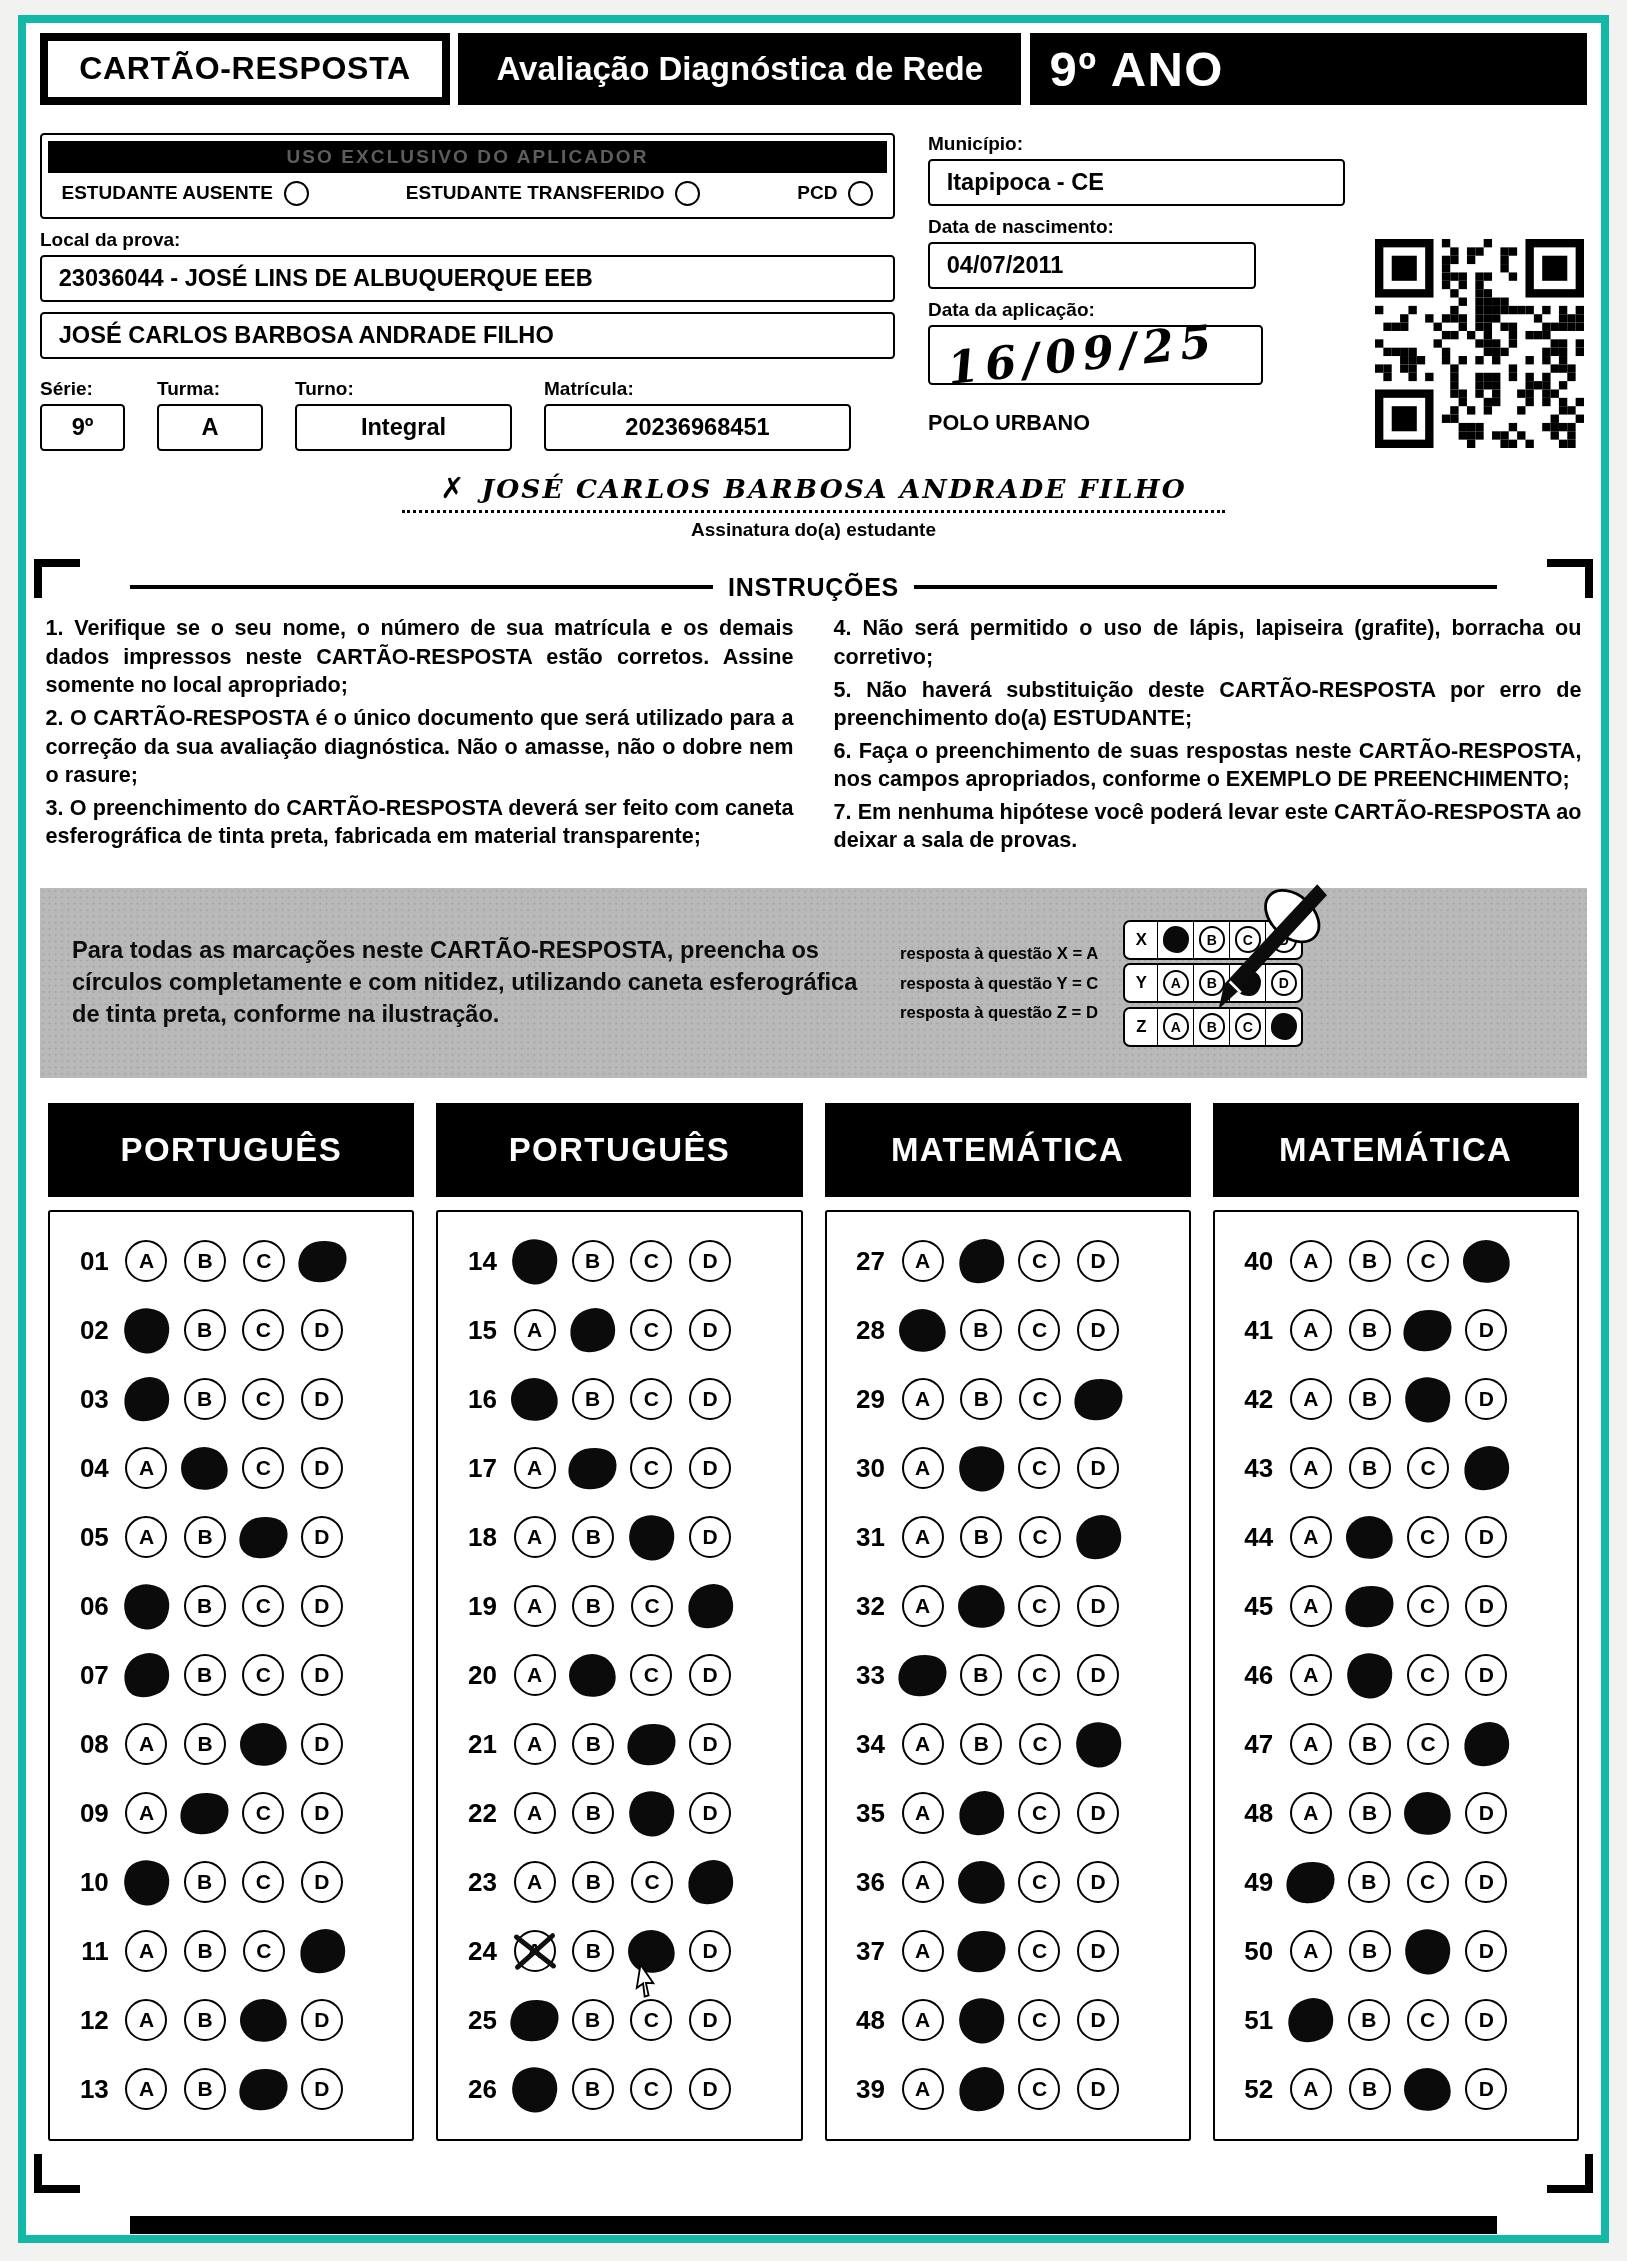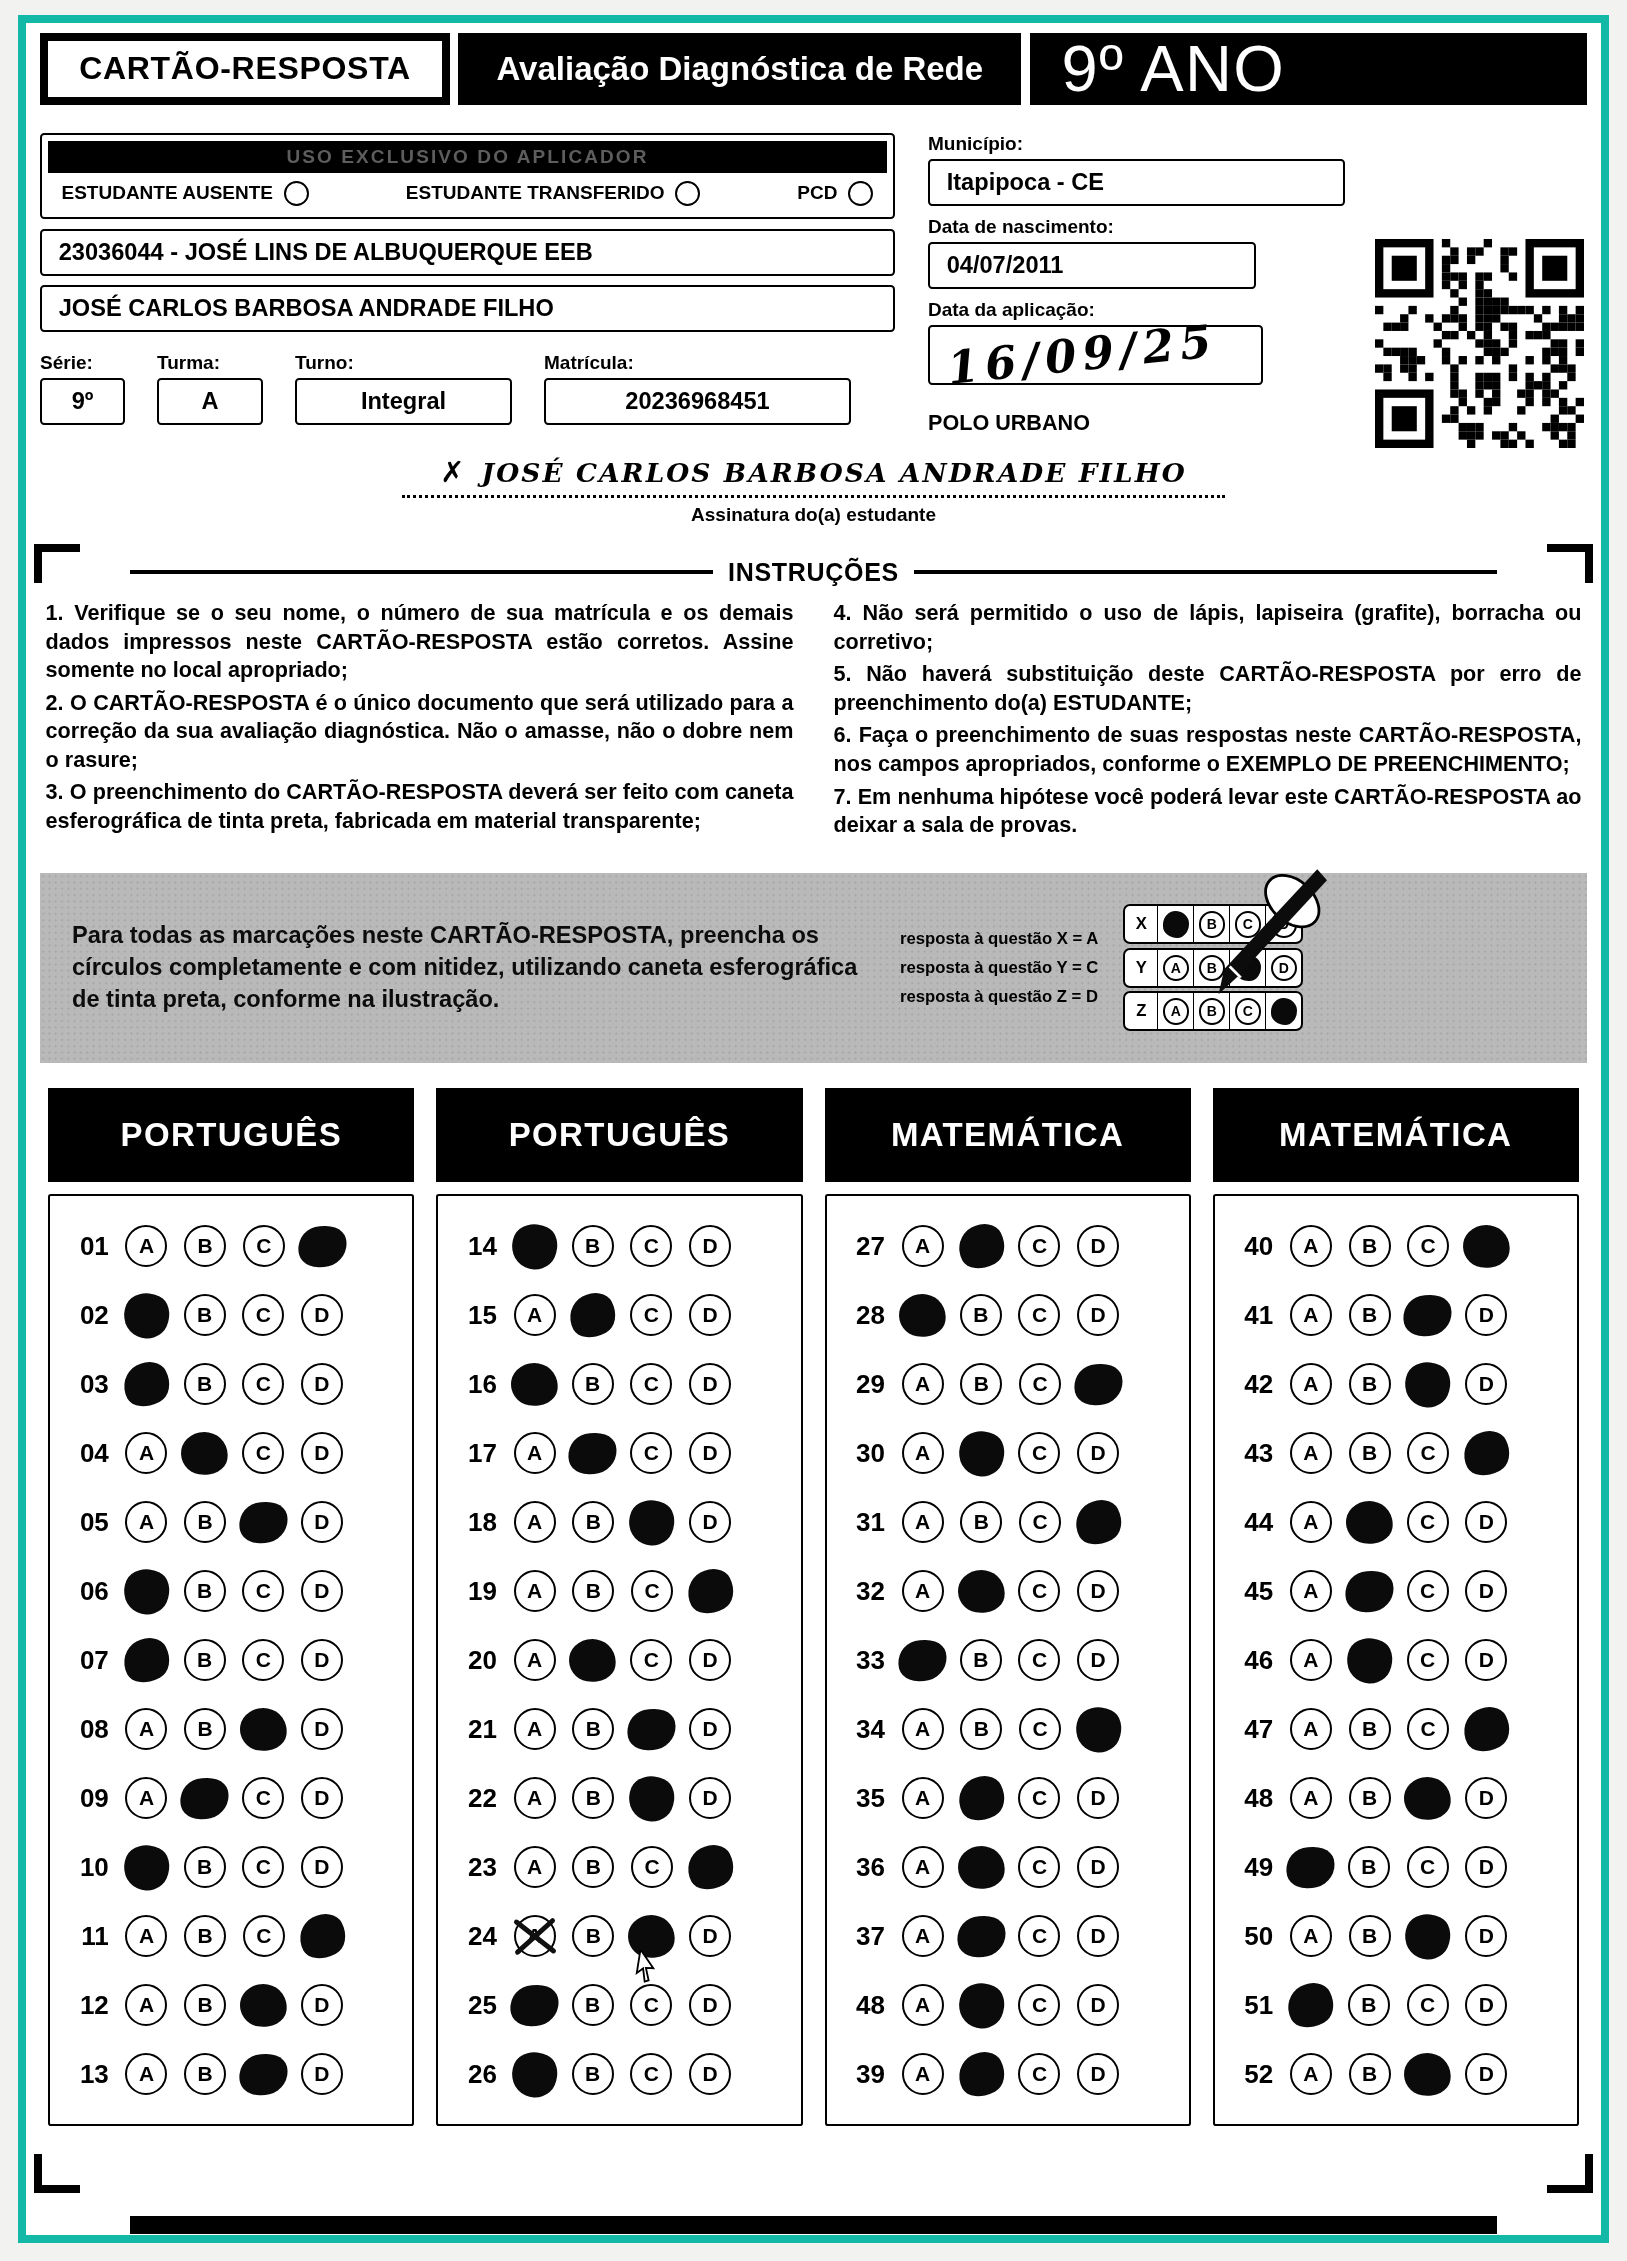--- a/index.html
+++ b/index.html
@@ -5,21 +5,21 @@
   *{box-sizing:border-box;margin:0;padding:0}
   html,body{width:1627px;height:2261px;background:#f2f2f0;}
   body{font-family:"Liberation Sans","DejaVu Sans",sans-serif;color:#000;position:relative;}
   .sheet{position:absolute;left:18px;top:15.3px;width:1591px;height:2228px;background:#fff;border:8px solid #14b8a6;padding:9.7px 14px;}
 
   
   .header{display:flex;height:72px;gap:8.3px;}
   .seg-left{flex:0 0 410px;background:#000;padding:8.3px;display:flex;}
   .seg-left-inner{flex:1;background:#fff;display:flex;align-items:center;justify-content:center;font-weight:bold;font-size:32px;letter-spacing:0.7px;}
   .seg-mid{flex:0 0 563px;background:#000;color:#fff;display:flex;align-items:center;justify-content:center;font-weight:bold;font-size:33px;}
-  .seg-right{flex:1;background:#000;color:#fff;display:flex;align-items:center;font-weight:normal;font-size:65px;padding-left:32px;letter-spacing:1.4px;}
+  .seg-right{flex:1;background:#000;color:#fff;display:flex;align-items:center;font-weight:bold;font-size:49px;padding-left:20px;letter-spacing:1.4px;}
 
   
   .top-area{display:flex;gap:33px;margin-top:28px;}
   .col-left{flex:0 0 855px;}
   .col-right{flex:1;position:relative;}
   .applicator-box{border:2.1px solid #000;border-radius:4.2px;padding-bottom:2.8px;}
   .applicator-bar{background:#000;color:#5d5d5d;margin:5.6px;height:32px;display:flex;align-items:center;justify-content:center;font-weight:bold;font-size:19px;letter-spacing:2.1px;}
   .applicator-options{display:flex;align-items:center;justify-content:space-between;padding:2.8px 19.5px 8.3px;}
   .opt{display:flex;align-items:center;gap:11px;font-weight:bold;font-size:19px;}
   .radio{width:25px;height:25px;border:2.1px solid #000;border-radius:50%;background:#fff;display:inline-block;}
@@ -118,20 +118,21 @@
             <span class="radio"></span>
           </div>
           <div class="opt">
             <span>PCD</span>
             <span class="radio"></span>
           </div>
         </div>
       </div>
 
       <div class="field">
+        <div class="field-label">Local da prova:</div>
         <div class="field-box">23036044 - JOSÉ LINS DE ALBUQUERQUE EEB</div>
       </div>
 
       <div class="field">
         <div class="field-box">JOSÉ CARLOS BARBOSA ANDRADE FILHO</div>
       </div>
 
       <div class="small-row">
         <div class="field small-field">
           <div class="field-label">Série:</div>

